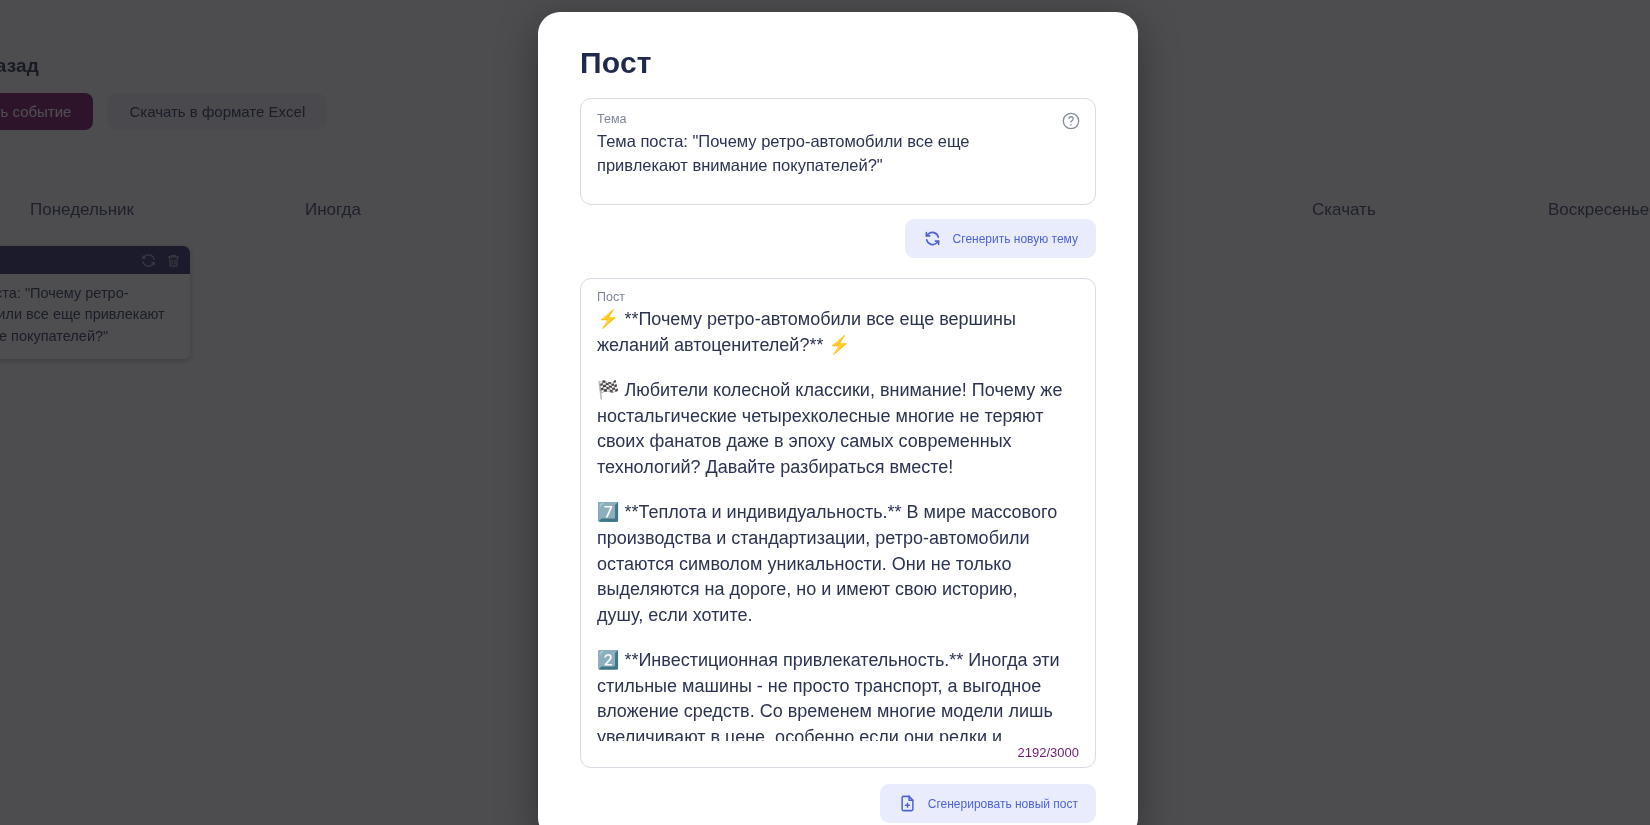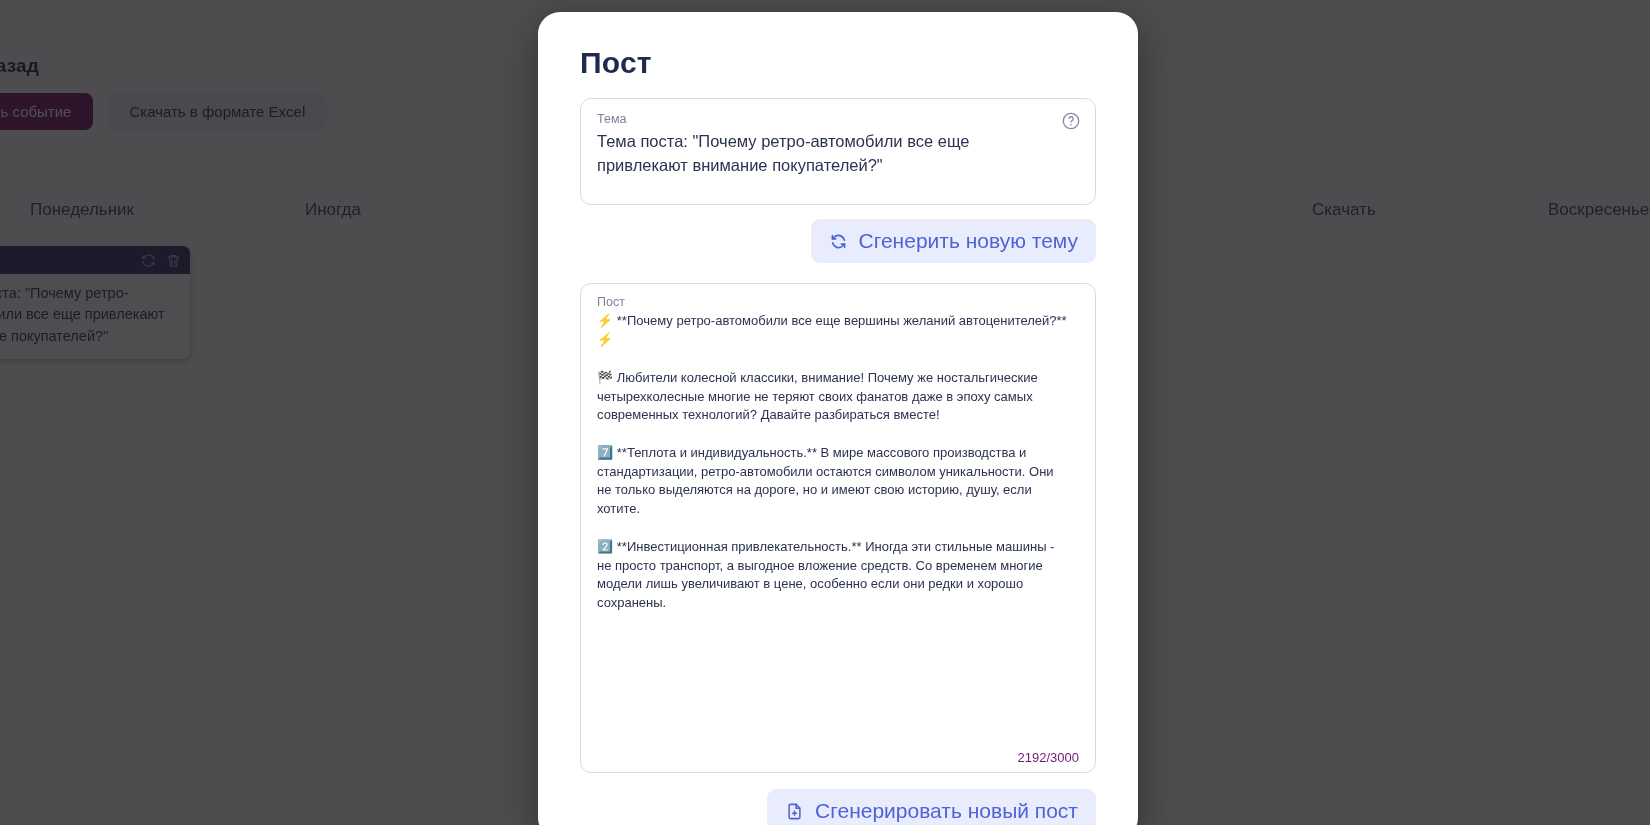--- a/index.html
+++ b/index.html
@@ -193,21 +193,21 @@
 
   .btn-soft {
     display: inline-flex;
     align-items: center;
     gap: 11px;
     background: #e8ecfd;
     color: #4d63d6;
     border: none;
     border-radius: 9px;
     padding: 10px 18px;
-    font-size: 21px;
+    font-size: 12px;
     font-family: "Liberation Sans", sans-serif;
     cursor: pointer;
     white-space: nowrap;
   }
 
   .btn-soft .bicon { width: 19px; height: 19px; flex: none; color: #4d63d6; }
   .btn-soft .bicon svg { width: 100%; height: 100%; display: block; }
 
   
   .field-post {
@@ -226,21 +226,21 @@
   }
 
   .post-scroll::-webkit-scrollbar { width: 7px; }
   .post-scroll::-webkit-scrollbar-track { background: transparent; }
   .post-scroll::-webkit-scrollbar-thumb {
     background: #c9ccd6;
     border-radius: 4px;
   }
 
   .post-para {
-    font-size: 13px;
+    font-size: 18px;
     line-height: 1.42;
     color: #2b3350;
     margin-bottom: 20px;
     word-break: break-word;
   }
   .post-para:last-child { margin-bottom: 16px; }
 
   .counter {
     position: absolute;
     right: 16px;

